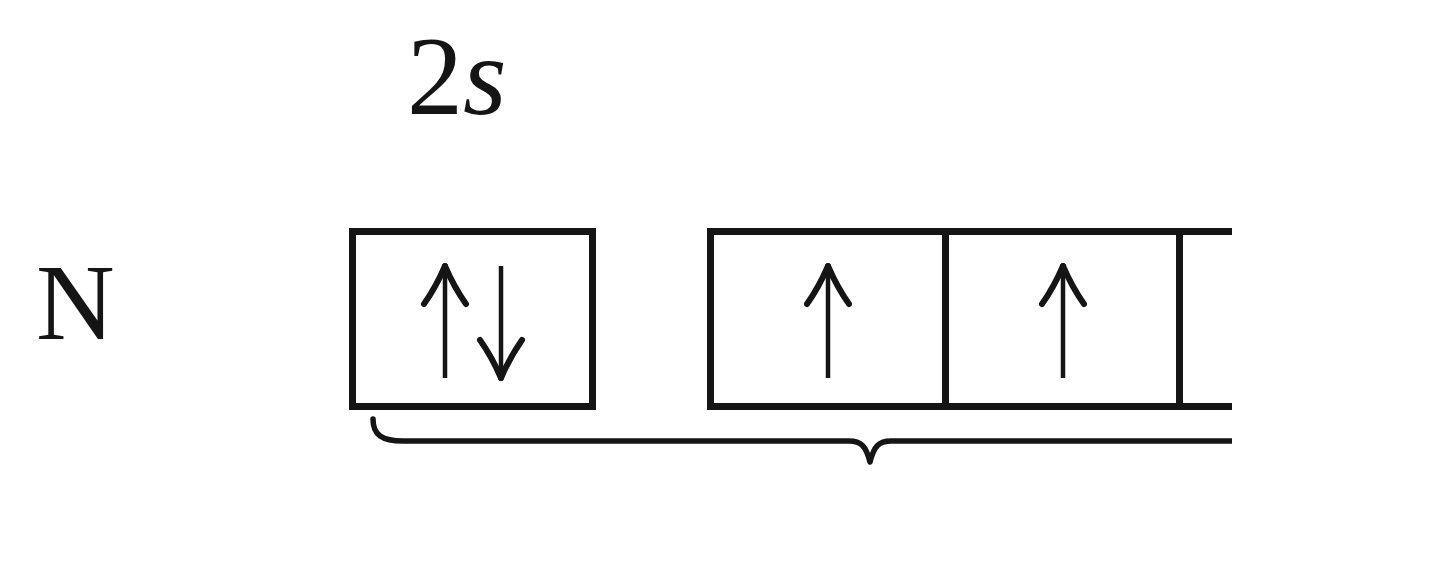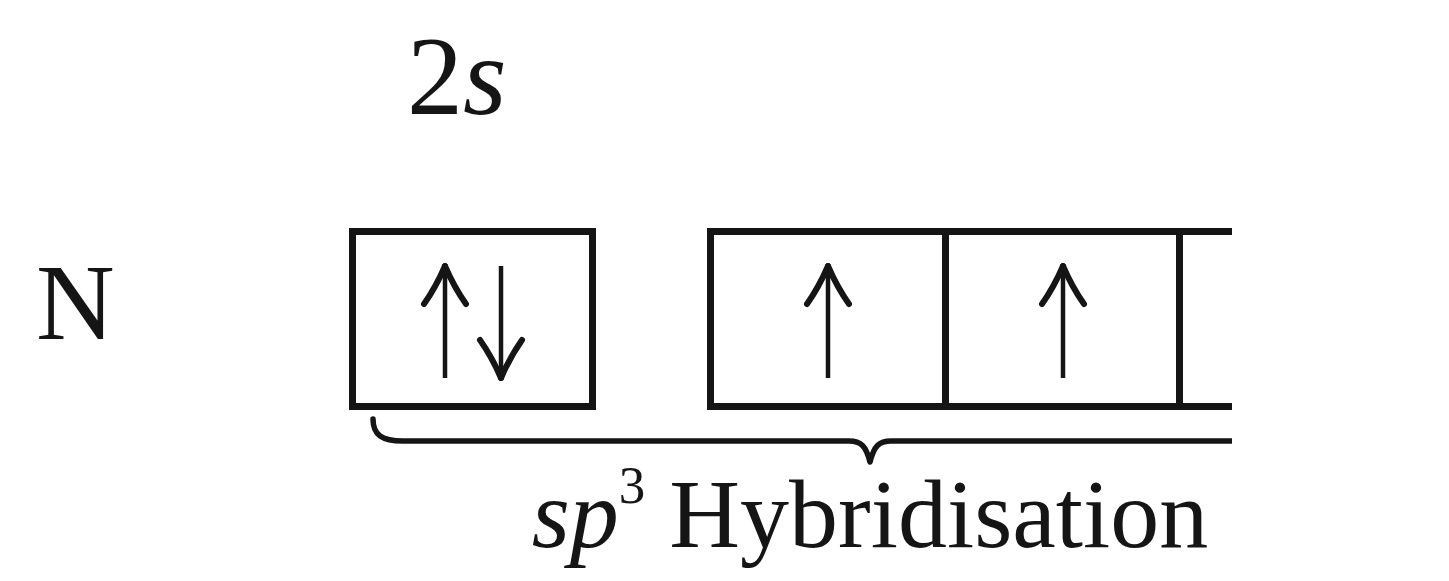--- a/index.html
+++ b/index.html
@@ -94,15 +94,14 @@
         <path d="M45 43 Q33 26 24 5" stroke-width="6" stroke-linecap="round"></path>
       </svg>
     </div>
   </div>
 
   <svg class="brace" width="1030" height="62" viewBox="0 0 1030 62">
     <path d="M18 9 C18 25, 27 31, 48 31 L494 31 C506 31, 511 36, 515 52
              C519 36, 524 31, 536 31 L982 31 C1003 31, 1012 25, 1012 9" stroke-width="5.5" stroke-linecap="round" stroke-linejoin="round"></path>
   </svg>
 
-  <div class="caption"><span class="it">sp</span><span class="sup">3</span><span class="word">Hybridisation</span></div>
 
 </div>
 
 </body></html>

